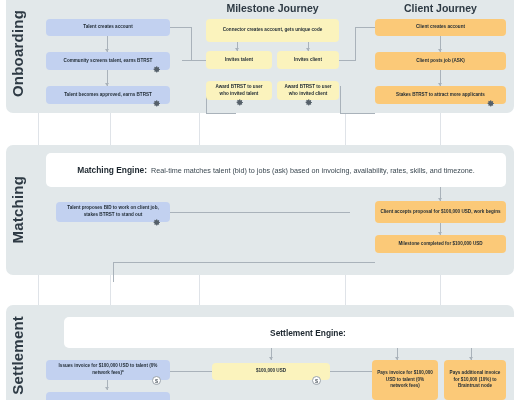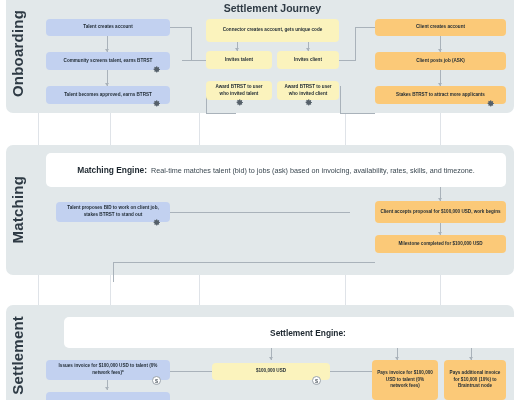--- a/index.html
+++ b/index.html
@@ -161,21 +161,22 @@
   <div class="lane-line" style="left:199px;"></div>
   <div class="lane-line" style="left:345px;"></div>
   <div class="lane-line" style="left:440px;"></div>
 
   <div class="band" style="top:-6px; height:119px;"></div>
 
   <div class="band-label" style="top:-6px; height:119px;">
     <span>Onboarding</span>
   </div>
 
-  <div class="col-head" style="left:207px; top:2px; width:131px;">Settlement Journey</div>
+  <div class="col-head" style="left:207px; top:2px; width:131px;">Milestone Journey</div>
+  <div class="col-head" style="left:375px; top:2px; width:131px;">Client Journey</div>
 
   <div class="conn v" style="left:107px; top:36px;  height:16px;"></div>
   <div class="arrowhead" style="left:105px; top:49px;"></div>
   <div class="conn v" style="left:107px; top:70px;  height:16px;"></div>
   <div class="arrowhead" style="left:105px; top:83px;"></div>
 
   <div class="node blue" style="left:46px; top:19px; width:124px; height:17px;">
     <span>Talent creates account</span>
   </div>
   <div class="node blue" style="left:46px; top:52px; width:124px; height:18px;">

